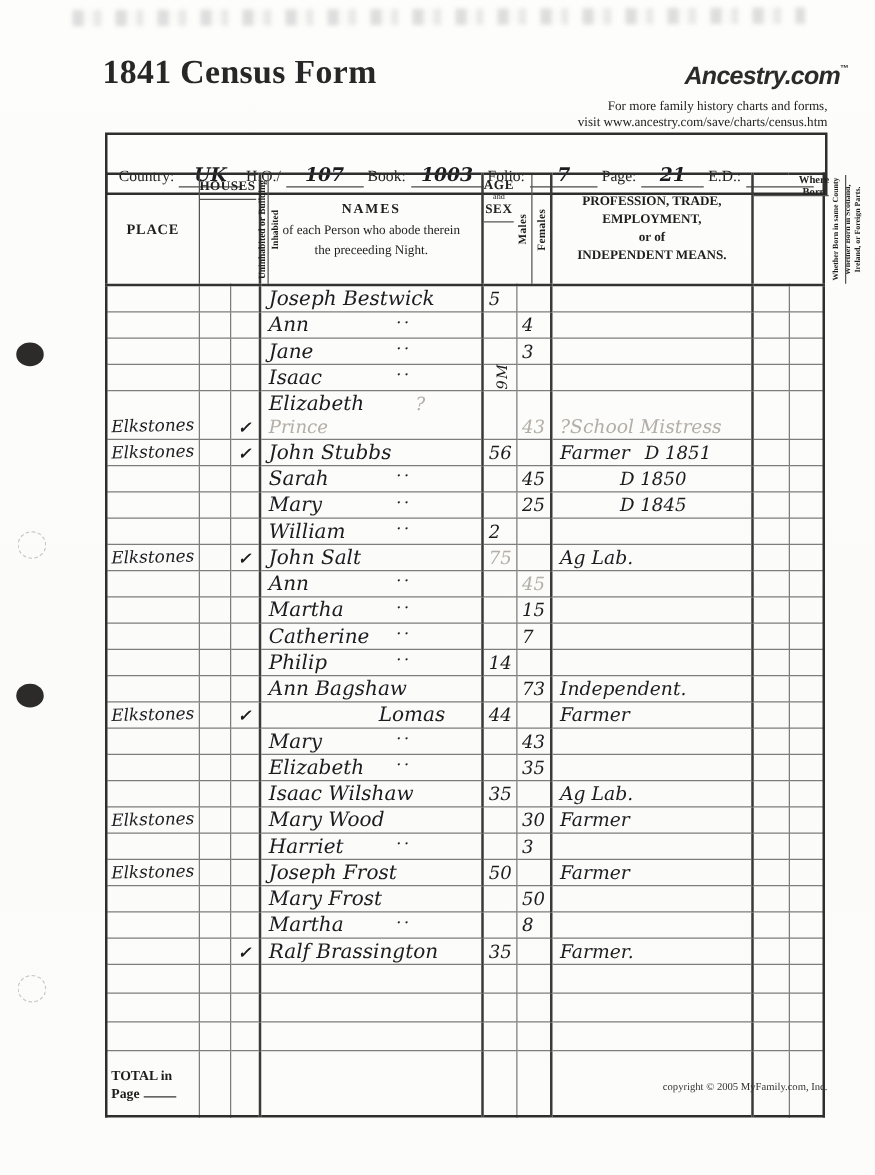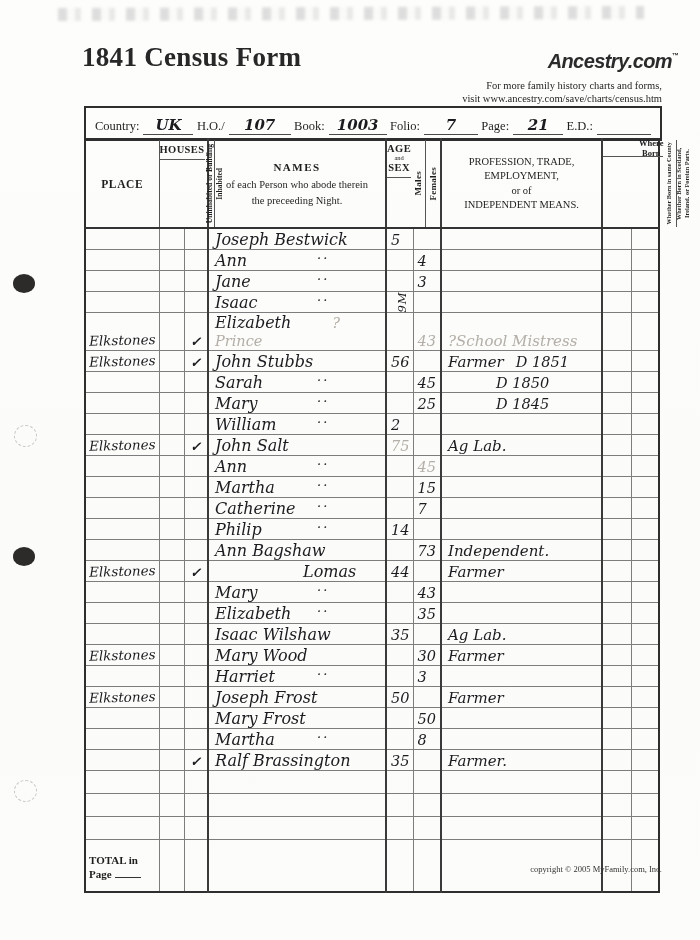--- a/index.html
+++ b/index.html
@@ -16,21 +16,21 @@
   .punch.solid{width:22px;height:19px;background:#2c2b29;}
   .punch.ghost{width:21px;height:20px;border:1px dashed #c9c7c2;background:transparent;}
 
   .title{position:absolute;left:82px;top:42px;font-size:27px;font-weight:700;letter-spacing:.3px;color:#272727;}
   .logo{position:absolute;right:21px;top:50px;font-family:Liberation Sans, sans-serif;font-style:italic;font-weight:600;font-size:20px;letter-spacing:-.6px;color:#2b2b2b;}
   .logo sup{font-size:7px;font-style:normal;vertical-align:10px;letter-spacing:0;}
   .promo{position:absolute;right:38px;top:80px;text-align:right;font-size:10.5px;line-height:12.5px;color:#242424;}
 
   
   .infobar{position:absolute;left:84px;top:106px;width:556px;height:24px;border:2px solid #2e2e2e;background:#fdfdfc;
-    display:flex;align-items:flex-end;padding:3px 9px 4px 9px;justify-content:space-between;}
+    display:flex;align-items:flex-end;padding:18px 9px 4px 9px;justify-content:space-between;}
   .field{display:flex;align-items:flex-end;}
   .flabel{font-size:12.5px;color:#1f1f1f;margin-right:4px;margin-bottom:1px;}
   .fval{font-family:"DejaVu Sans",sans-serif;font-weight:700;font-size:15px;line-height:15px;color:#17171a;
     border-bottom:1px solid #4a4a4a;text-align:center;padding:0 4px 1px 4px;}
   .w-country{min-width:42px}.w-ho{min-width:54px}.w-book{min-width:50px}.w-folio{min-width:46px}.w-page{min-width:42px}.w-ed{min-width:46px}
 
   
   table.census{position:absolute;left:84px;top:138px;width:576px;border-collapse:collapse;table-layout:fixed;background:transparent;}
   table.census{border:2px solid #2e2e2e;}
   th,td{padding:0;margin:0;}
@@ -45,21 +45,21 @@
   .houses .vtext{font-size:7.6px;line-height:1.25;}
   .age-top{height:37px;flex-direction:column;line-height:1;}
   .age-word{font-size:10.5px;font-weight:700;letter-spacing:.5px;}
   .and-word{font-size:6.5px;font-weight:400;margin:1px 0;}
   .sex-col .vtext{font-size:9px;letter-spacing:.3px;}
   .wb-top{height:16px;font-size:8.5px;padding-left:36px;}
   .wb .vtext{font-size:6.3px;line-height:1.3;font-weight:600;}
   .place-h{font-size:11.5px;letter-spacing:.6px;font-weight:600;color:#1e1e1e;}
   .names-h{font-size:10.5px;line-height:16px;color:#1e1e1e;}
   .names-title{font-weight:700;font-size:11px;letter-spacing:1.5px;margin-bottom:2px;text-align:center;}
-  .prof-h{font-size:10.5px;line-height:14.5px;font-weight:400;color:#1e1e1e;}
+  .prof-h{font-size:10.5px;line-height:14.5px;font-weight:700;color:#1e1e1e;}
 
   tbody td{border:1px solid #7d7d7d;height:20px;vertical-align:bottom;overflow:visible;}
   tbody tr{height:21px;}
   tbody tr.empty{height:23px;}
   .b2l{border-left:2px solid #3a3a3a !important;}
   td.place{padding-left:3px;}
   td.namec{position:relative;padding-left:6px;}
   td.agec{padding-left:4px;}
   td.profc{padding-left:6px;}
   td.center{text-align:center;}

